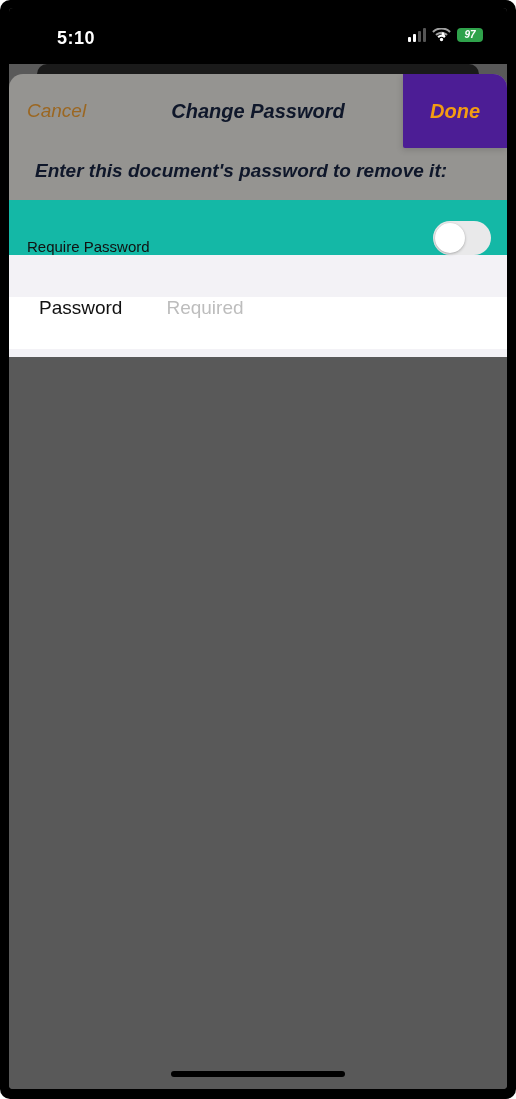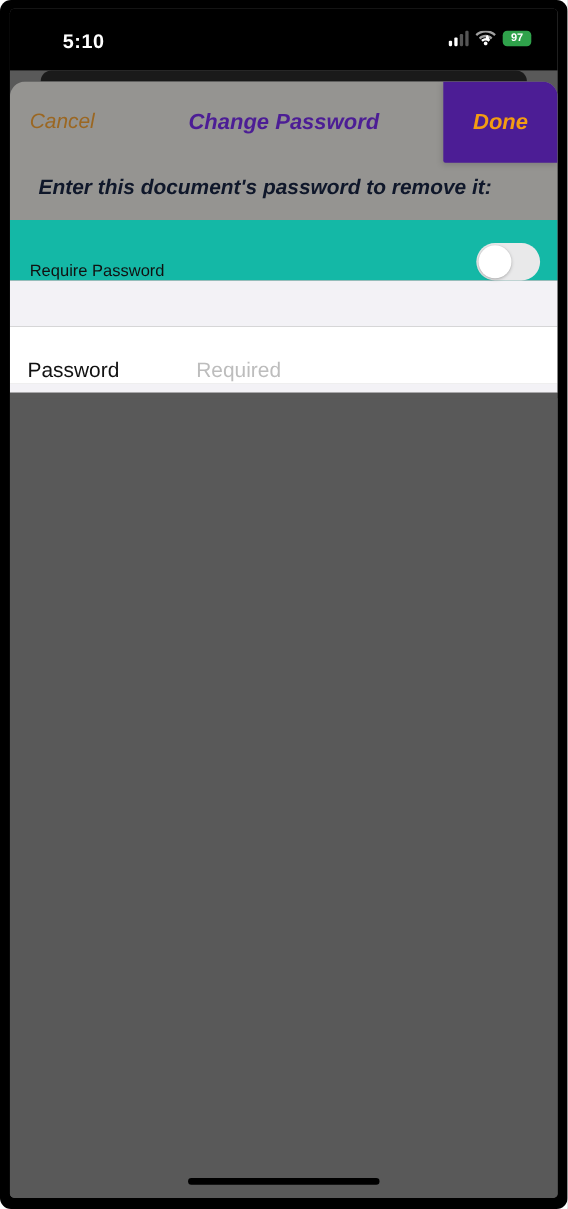--- a/index.html
+++ b/index.html
@@ -72,20 +72,21 @@
     .battery-pill {
       background: #2fa24b;
       color: #fff;
       font-size: 10px;
       font-weight: 700;
       border-radius: 4px;
       padding: 2px 4px;
       min-width: 26px;
       text-align: center;
       line-height: 1;
+      font-style: italic;
     }
 
     
     .behind-card {
       position: relative;
       margin: 0 28px;
       height: 10px;
       background: #1a1a1a;
       border-top-left-radius: 14px;
       border-top-right-radius: 14px;
@@ -110,21 +111,21 @@
     .nav-header {
       position: relative;
       height: 74px;
       display: flex;
       align-items: center;
       justify-content: center;
     }
     .nav-title {
       font-size: 20px;
       font-weight: 600;
-      color: #4c1d95;
+      color: #0f172a;
     }
     .nav-cancel {
       position: absolute;
       left: 18px;
       top: 0;
       bottom: 0;
       display: flex;
       align-items: center;
       font-size: 19px;
       color: #9b6722;
@@ -190,24 +191,24 @@
       background: #fff;
       border-radius: 50%;
       box-shadow: 0 1px 3px rgba(0,0,0,0.25), 0 0 0 0.5px rgba(0,0,0,0.04);
     }
 
     
     .pw-row {
       background: #fff;
       height: 52px;
       display: flex;
-      align-items: flex-end;
-      padding: 0 16px;
+      align-items: flex-start;
+      padding: 0 30px;
       font-size: 19px;
-      gap: 70px;
+      gap: 44px;
     }
     .pw-row .label { color: #111; flex: 0 0 auto; }
     .pw-row input {
       border: none;
       outline: none;
       font-size: 19px;
       background: transparent;
       flex: 1;
       color: #0f766e;
     }

